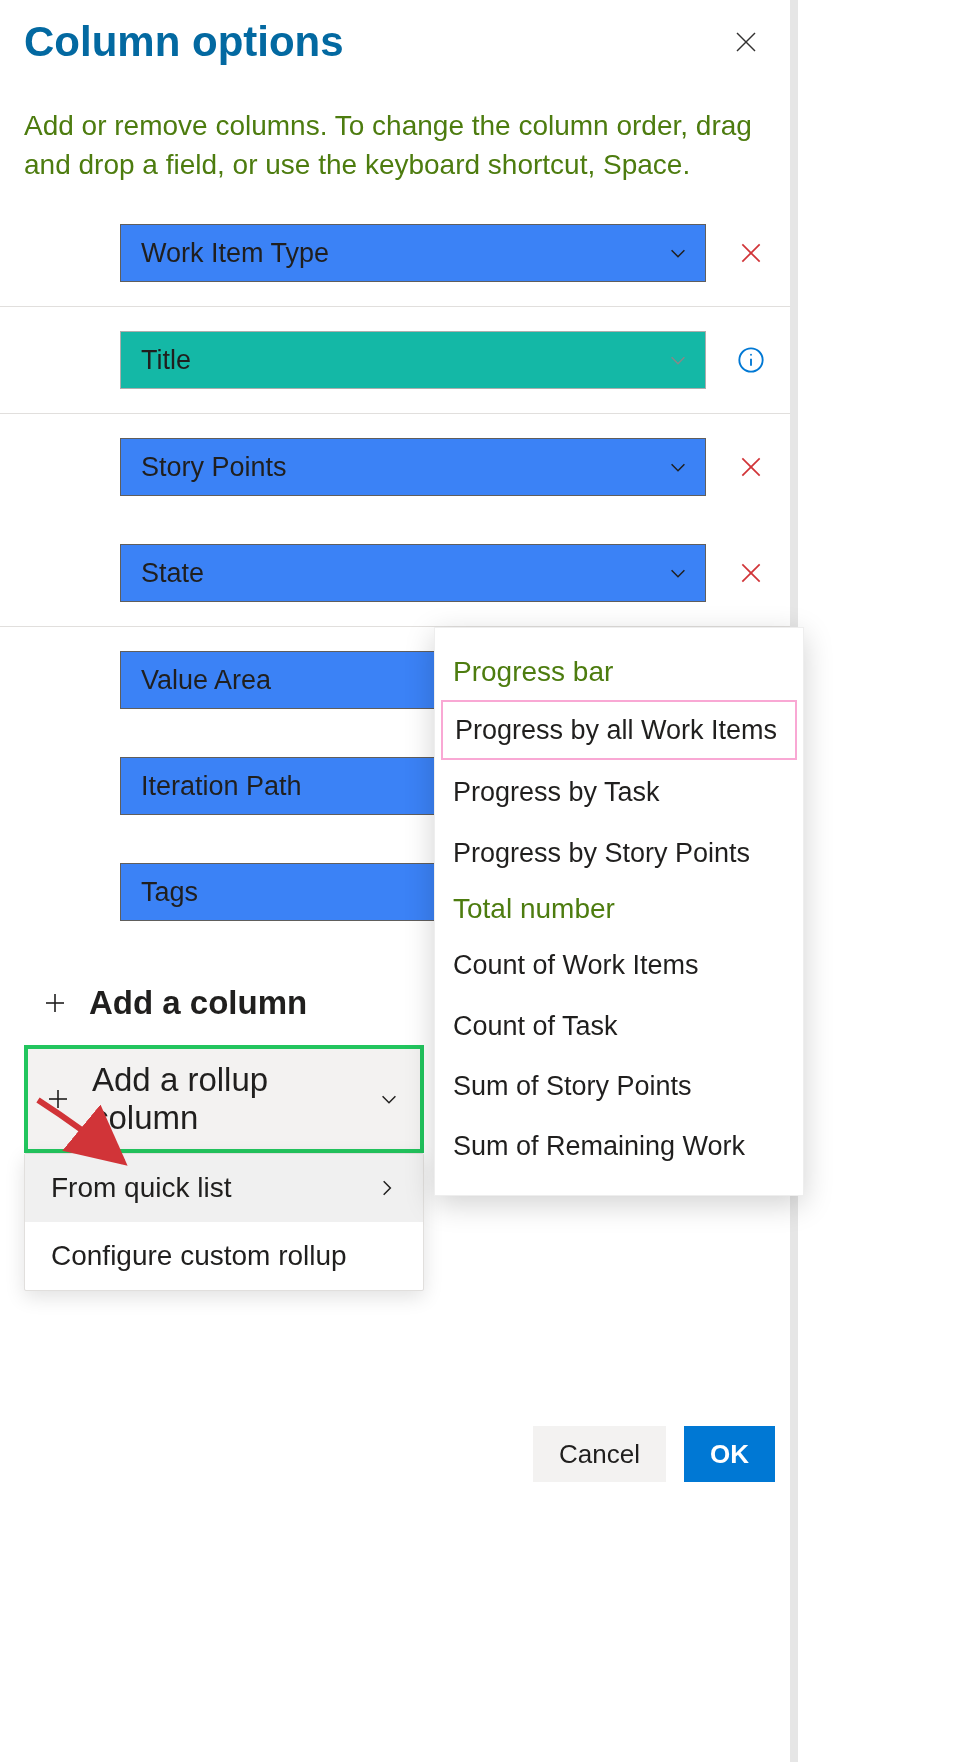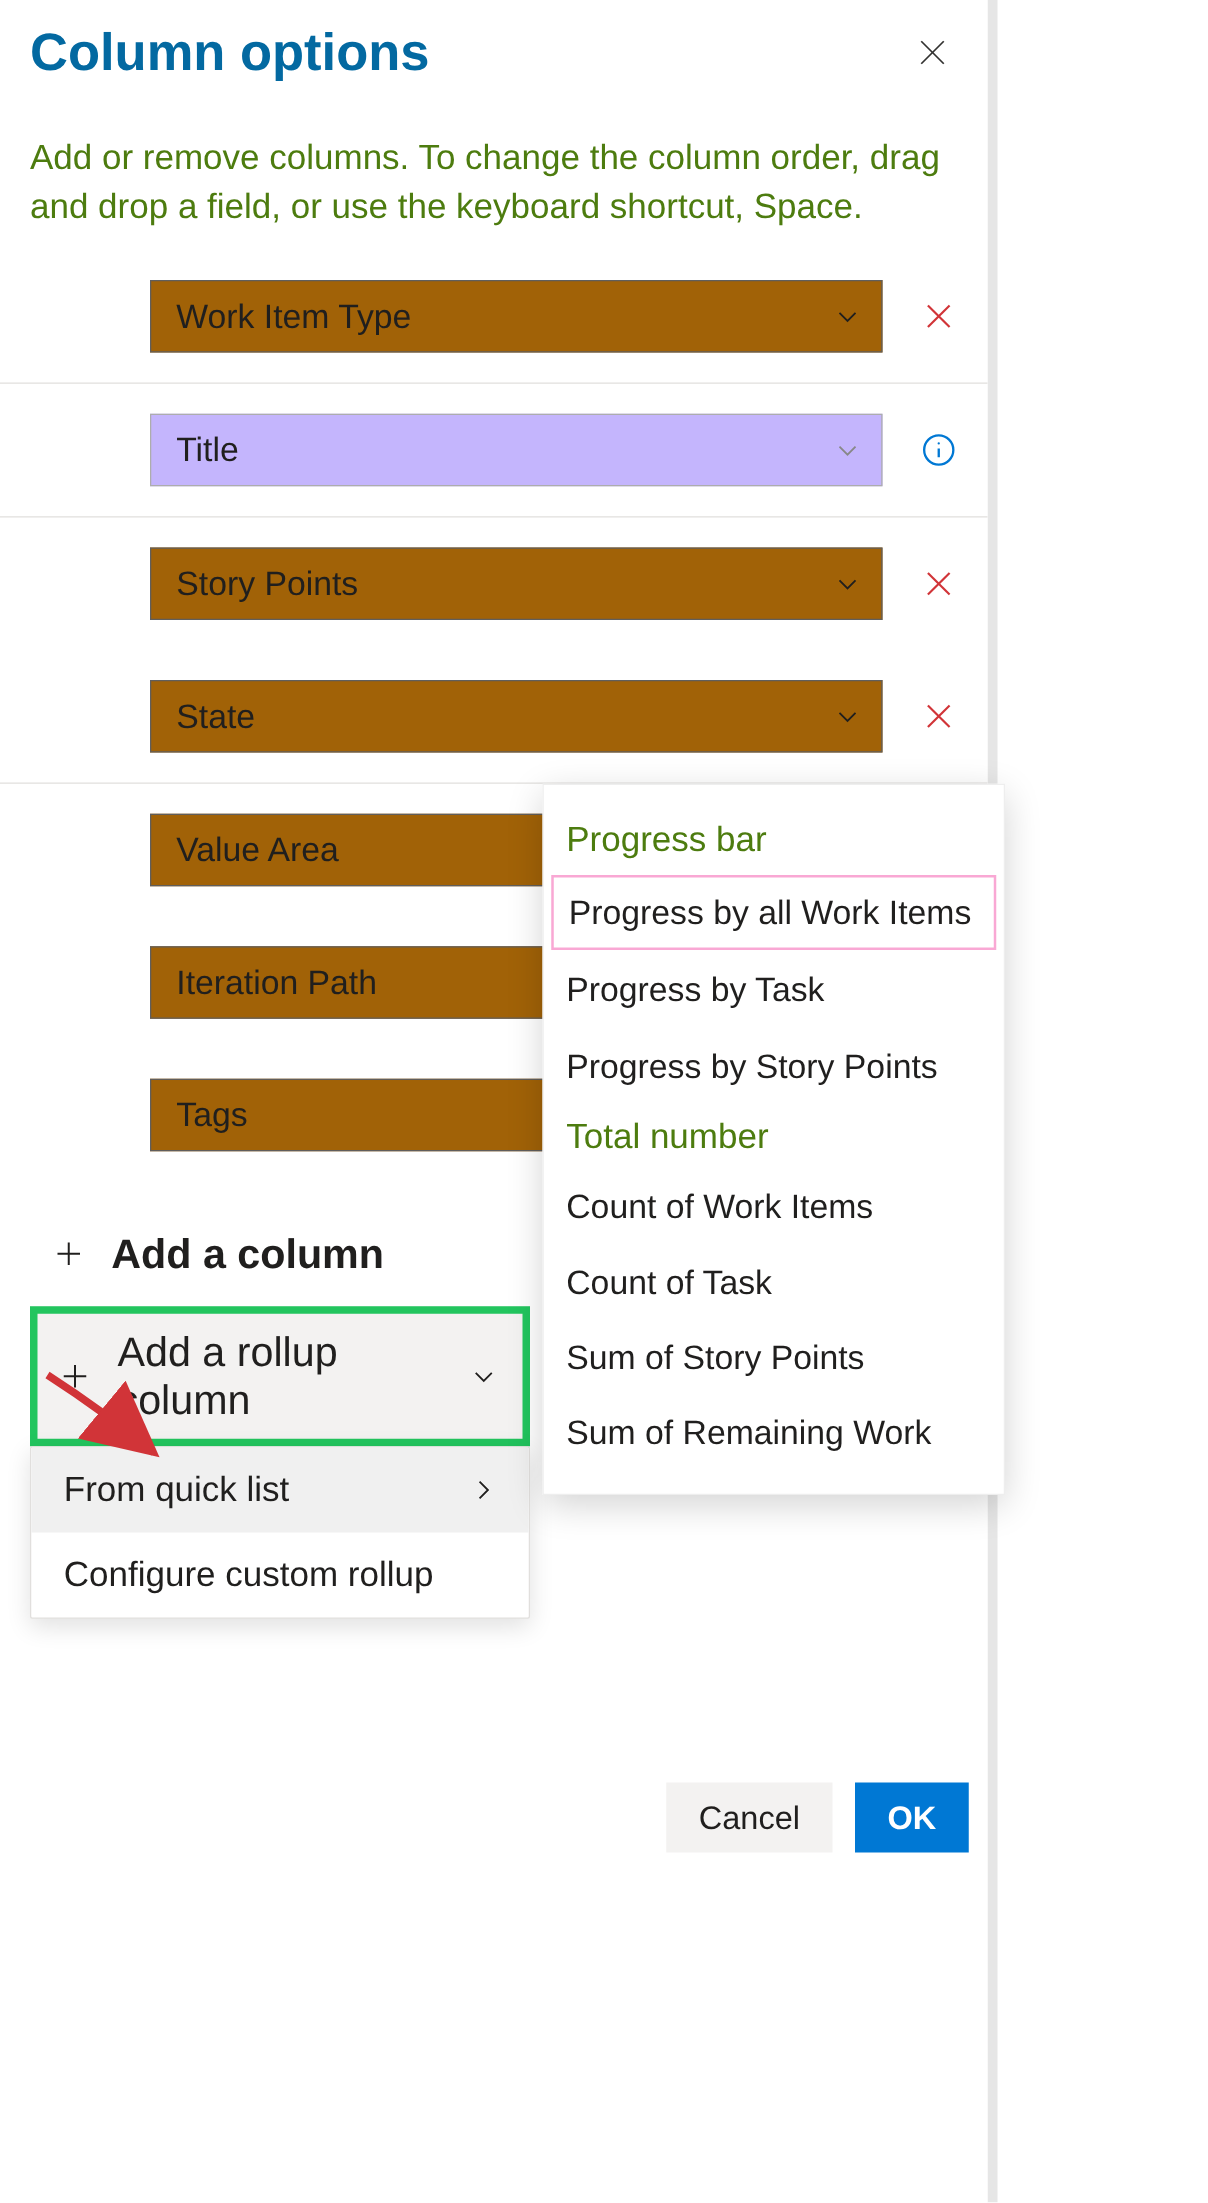--- a/index.html
+++ b/index.html
@@ -80,31 +80,31 @@
     position: relative;
   }
   .column-row:first-child {
     padding-top: 0;
   }
   .dropdown {
     flex: 1;
     min-width: 0;
     height: 58px;
     border: 1px solid #605e5c;
-    background: #a16207;
+    background: #3b82f6;
     display: flex;
     align-items: center;
     justify-content: space-between;
     padding: 0 16px 0 20px;
     font-size: 27px;
     color: #201f1e;
     cursor: pointer;
   }
   .dropdown.readonly {
-    background: #c4b5fd;
+    background: #14b8a6;
     border-color: #adadad;
   }
   .chevron-down {
     flex-shrink: 0;
   }
   .row-action {
     width: 30px;
     height: 30px;
     display: flex;
     align-items: center;
@@ -121,21 +121,21 @@
     gap: 22px;
     padding: 12px 18px;
     font-size: 33px;
     font-weight: 600;
     color: #201f1e;
     cursor: pointer;
     width: fit-content;
     border:1px solid transparent;
   }
   .add-btn.highlighted {
-    border: 6px solid #22c55e;
+    border: 4px solid #22c55e;
     background: #f3f2f1;
     padding-right: 20px;
     font-weight: 400;
     width: 400px;
     justify-content: flex-start;
   }
   .add-btn.highlighted .label-wrap{
     flex:1;
   }
   .rollup-submenu {

